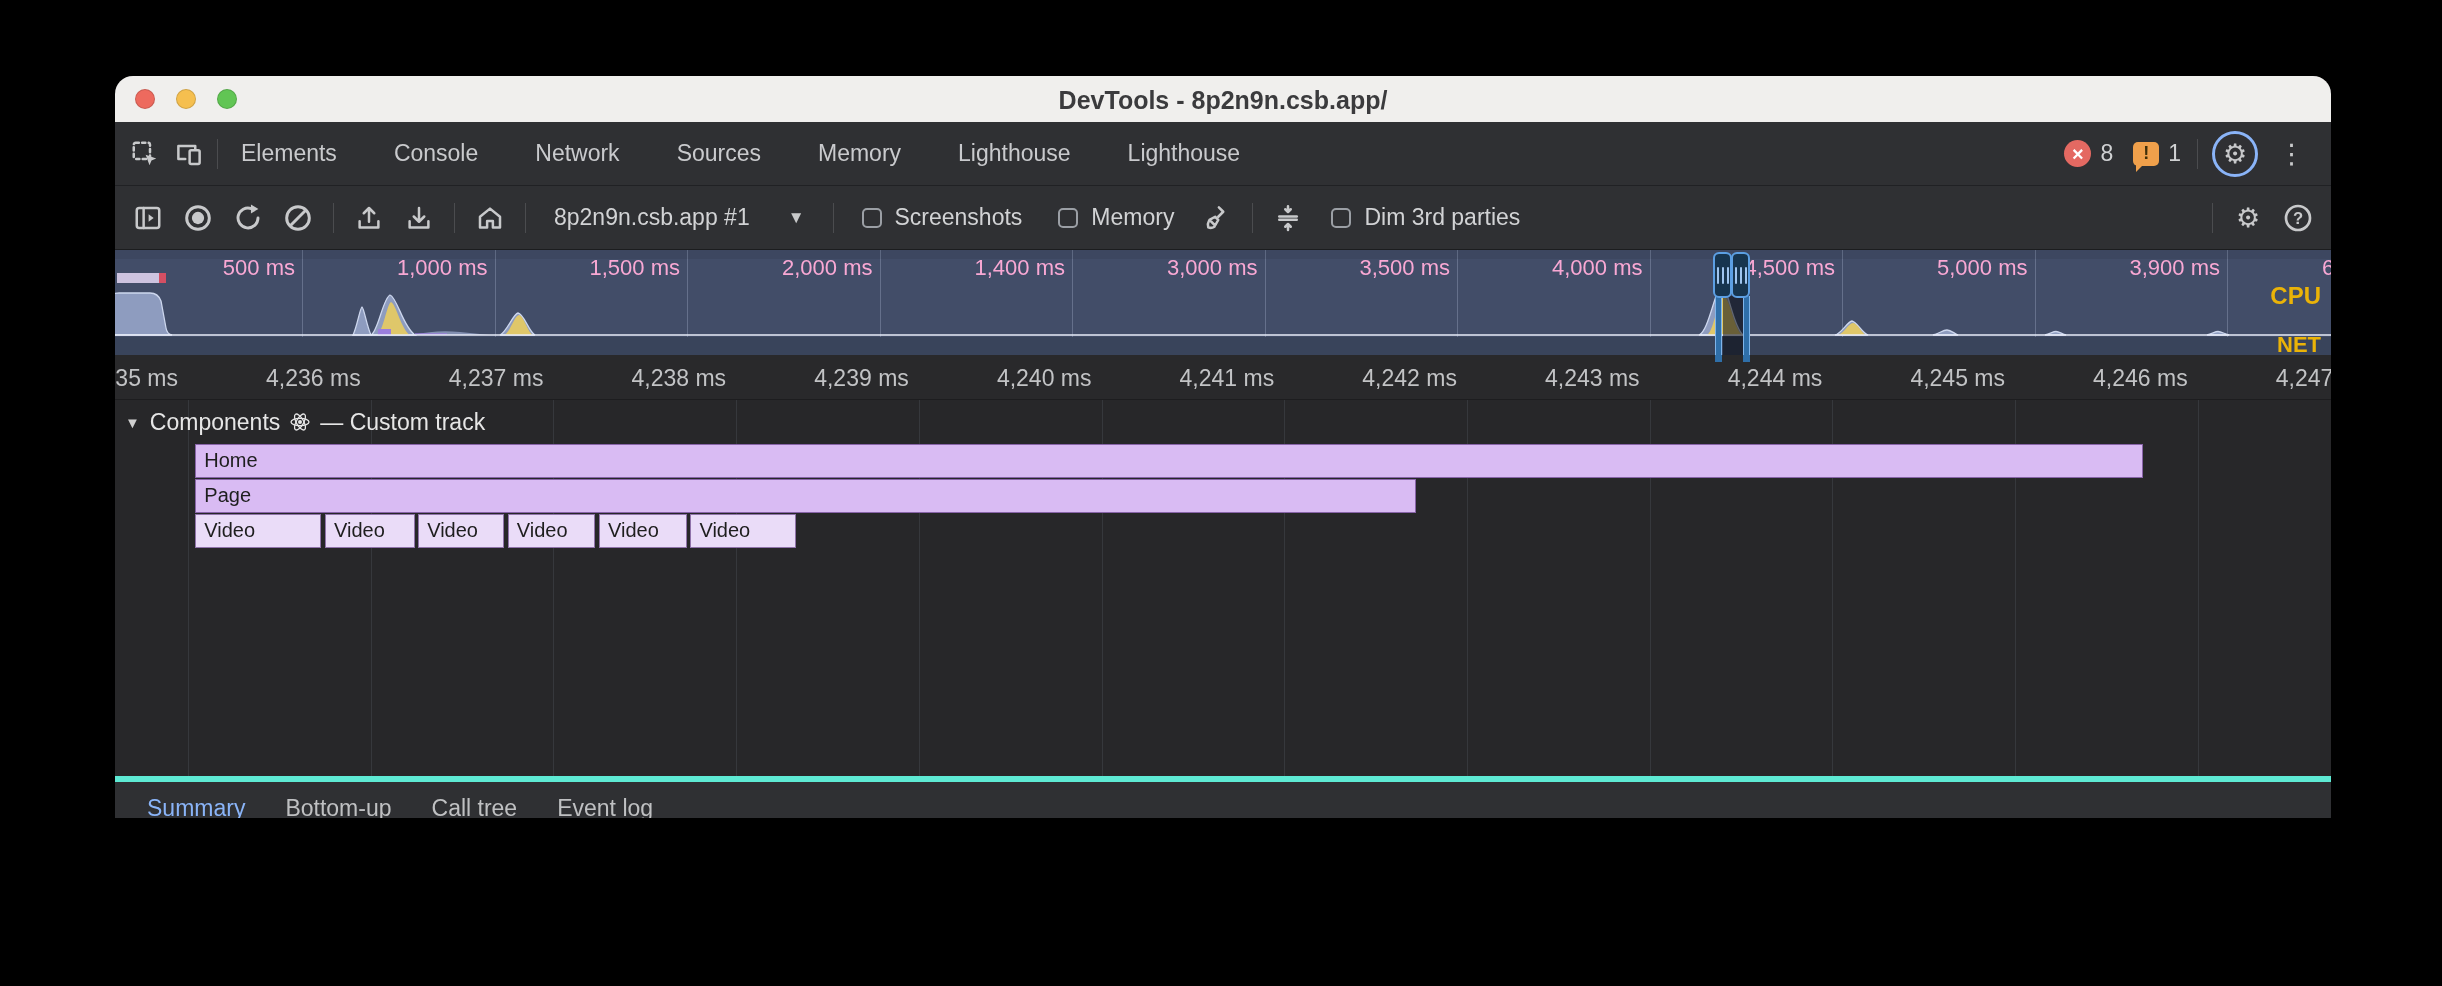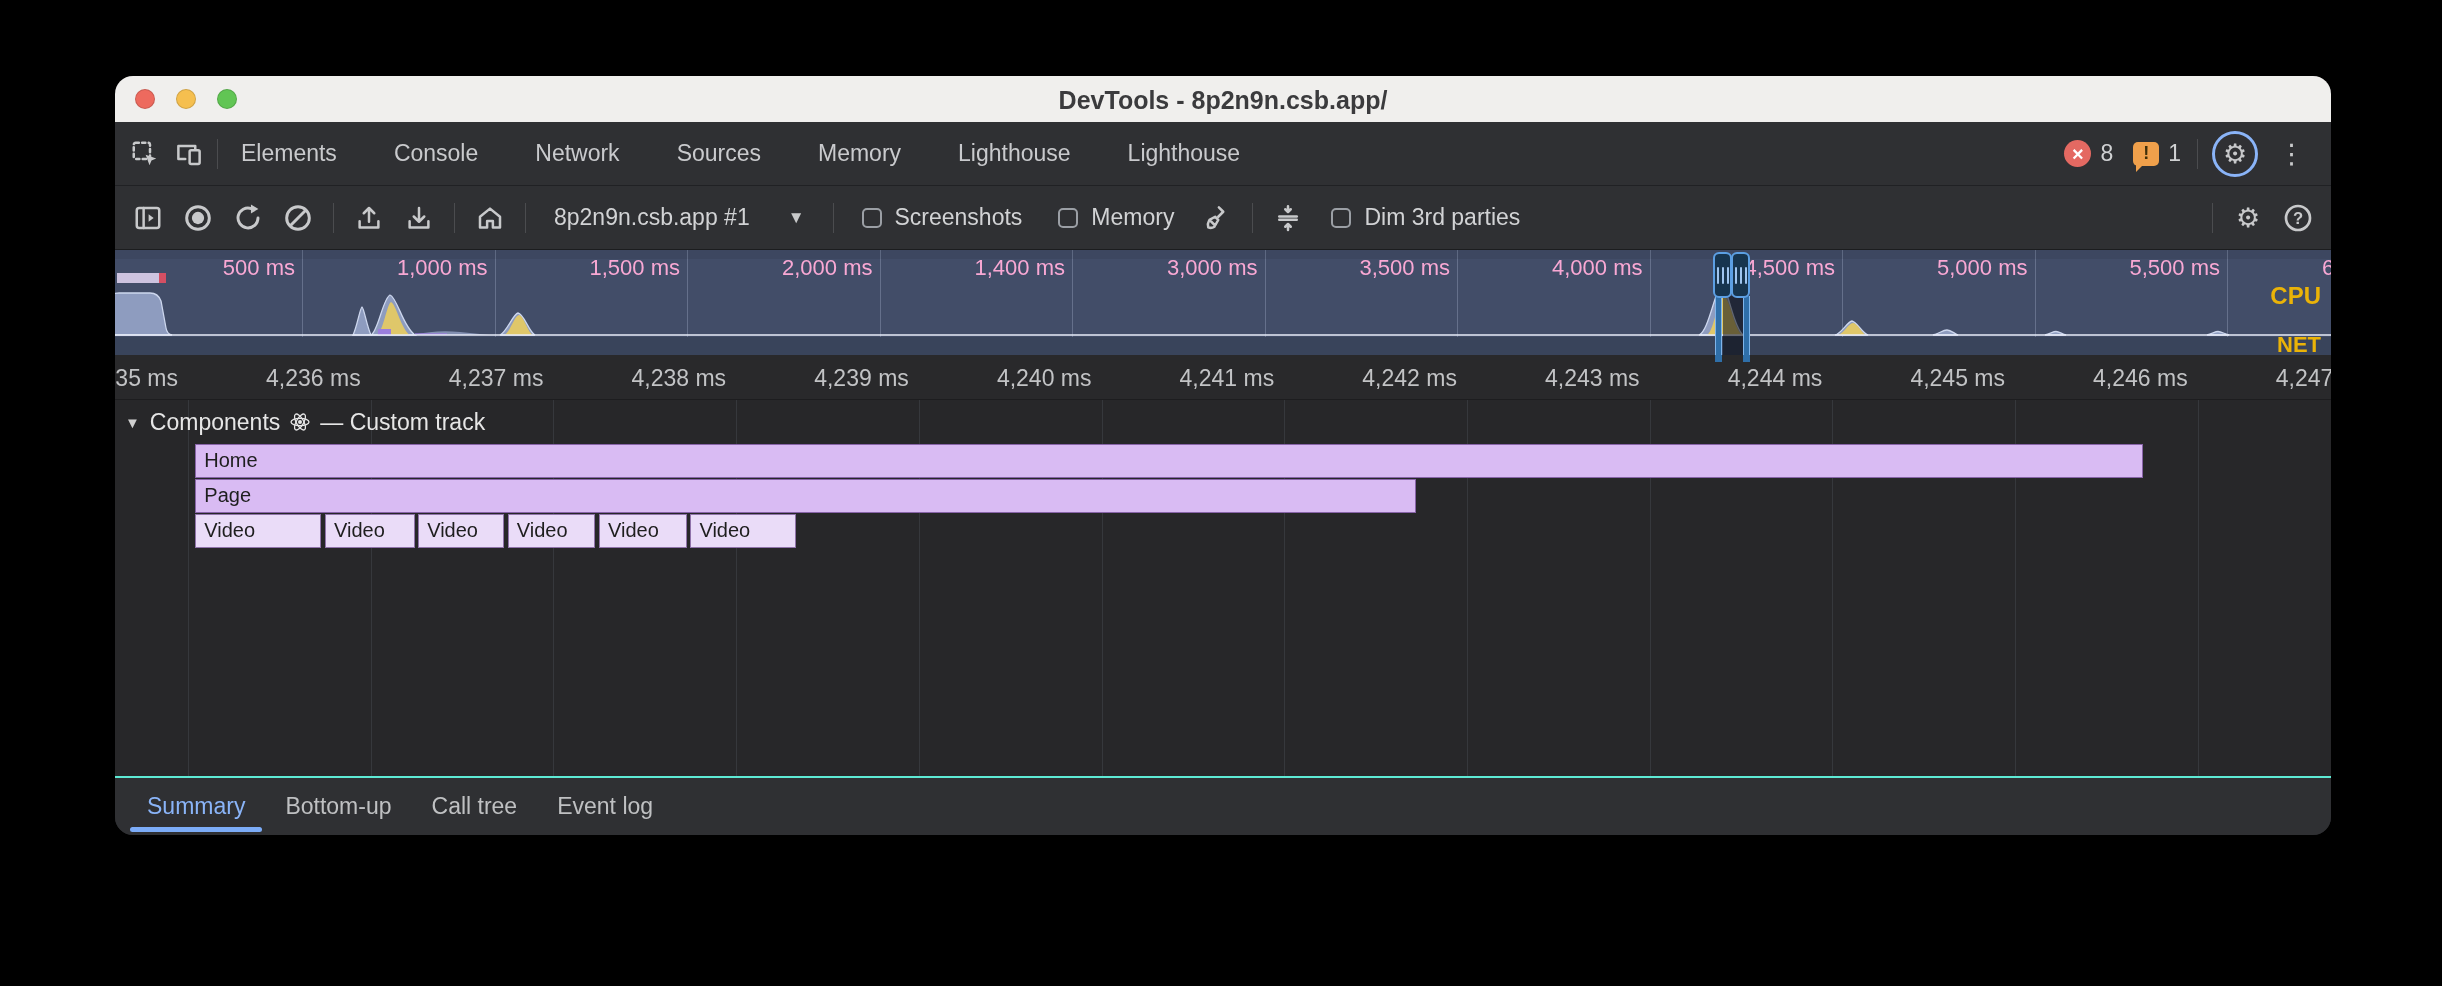--- a/index.html
+++ b/index.html
@@ -1,16 +1,16 @@
 <!DOCTYPE html>
 <html><head>
 <meta charset="utf-8">
 <style>
   html,body{margin:0;padding:0;background:#000;}
-  .stage{position:relative;width:2442px;height:986px;background:#000;overflow:hidden;
+  .stage{position:relative;width:2442px;height:818px;background:#000;overflow:hidden;
          font-family:"Liberation Sans",sans-serif;}
   .window{position:absolute;left:115px;top:76px;width:2216px;height:759px;border-radius:18px;
           overflow:hidden;background:#272729;box-shadow:0 30px 90px rgba(0,0,0,.7);}
 
   
   .titlebar{position:absolute;left:0;top:0;width:100%;height:46px;background:#F0EFED;}
   .traffic{position:absolute;top:13px;width:20px;height:20px;border-radius:50%;
            border:1px solid rgba(0,0,0,.15);box-sizing:border-box;}
   .tl-close{left:20px;}  .tl-min{left:61px;} .tl-max{left:102px;}
   .title-text{position:absolute;left:0;right:0;top:0;height:46px;line-height:48px;text-align:center;
@@ -82,21 +82,21 @@
   .tracks{position:absolute;left:0;top:324px;width:100%;height:376px;background:#272729;overflow:hidden;}
   .tr-grid{position:absolute;top:0;bottom:0;width:1px;background:#36383C;}
   .track-header{position:absolute;left:10px;top:6px;height:32px;display:flex;align-items:center;gap:10px;z-index:2;}
   .expander{font-size:15px;color:#CFCFCF;}
   .track-title{font-size:23px;color:#E6E6E6;display:flex;align-items:center;gap:9px;}
   .bar{position:absolute;height:34px;box-sizing:border-box;border:1px solid rgba(70,30,105,.55);
        font-size:20px;color:#1E1E1E;padding-left:8px;line-height:31px;overflow:hidden;white-space:nowrap;z-index:2;}
 
   
   .bottombar{position:absolute;left:0;top:700px;width:100%;height:59px;background:#2F3033;
-             border-top:2px solid #5eead4;box-sizing:border-box;display:flex;align-items:center;padding-left:12px;}
+             border-top:6px solid #5eead4;box-sizing:border-box;display:flex;align-items:center;padding-left:12px;}
   .btab{position:relative;height:100%;display:flex;align-items:center;padding:0 20px;font-size:23px;color:#BFC0C2;}
   .btab.active{color:#8AB4F8;}
   .btab.active::after{content:'';position:absolute;left:3px;right:3px;bottom:3px;height:5px;
         border-radius:4px;background:#7CACF8;}
 
   svg.ic{stroke:#C8C9CB;fill:none;stroke-width:2;stroke-linecap:round;stroke-linejoin:round;}
 </style>
 </head>
 <body>
 
@@ -282,21 +282,21 @@
           <div class="ov-tick" style="left: 30px;">500 ms</div>
           <div class="ov-tick" style="left: 222.5px;">1,000 ms</div>
           <div class="ov-tick" style="left: 415px;">1,500 ms</div>
           <div class="ov-tick" style="left: 607.5px;">2,000 ms</div>
           <div class="ov-tick" style="left: 800px;">1,400 ms</div>
           <div class="ov-tick" style="left: 992.5px;">3,000 ms</div>
           <div class="ov-tick" style="left: 1185px;">3,500 ms</div>
           <div class="ov-tick" style="left: 1377.5px;">4,000 ms</div>
           <div class="ov-tick" style="left: 1570px;">4,500 ms</div>
           <div class="ov-tick" style="left: 1762.5px;">5,000 ms</div>
-          <div class="ov-tick" style="left: 1955px;">5,500 ms</div>
+          <div class="ov-tick" style="left: 1955px;">3,900 ms</div>
           <div class="ov-tick" style="left: 2147.5px;">6,000 ms</div>
         </div>
       <div class="net-bar">
         <div class="net-bar-red"></div>
       </div>
       <div class="ov-side ov-cpu">CPU</div>
       <div class="ov-side ov-net">NET</div>
       <div class="sel-dim" style="left:1608px;width:20px;"></div>
       <div class="stem" style="left:1600px;"></div>
       <div class="stem" style="left:1628px;"></div>

